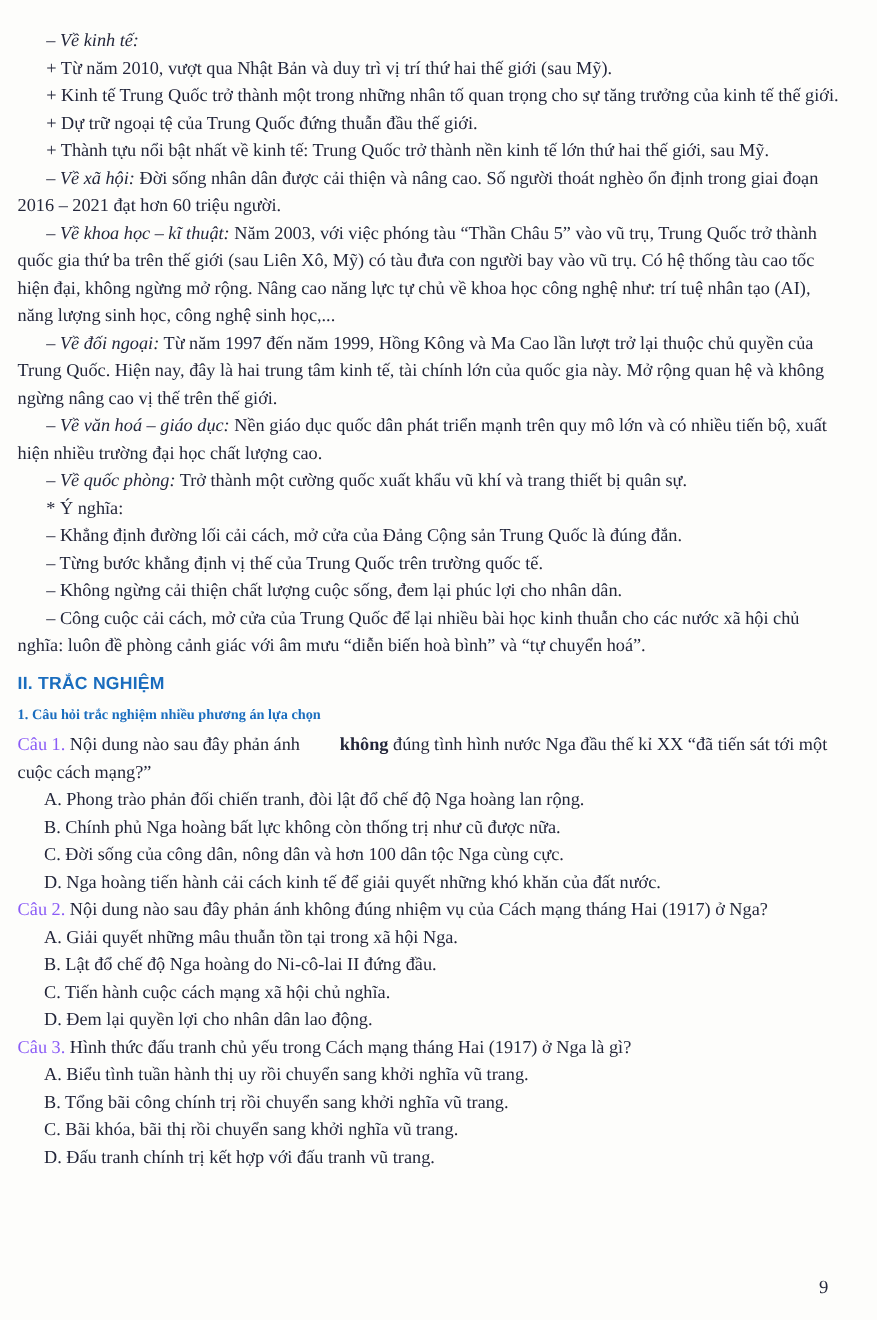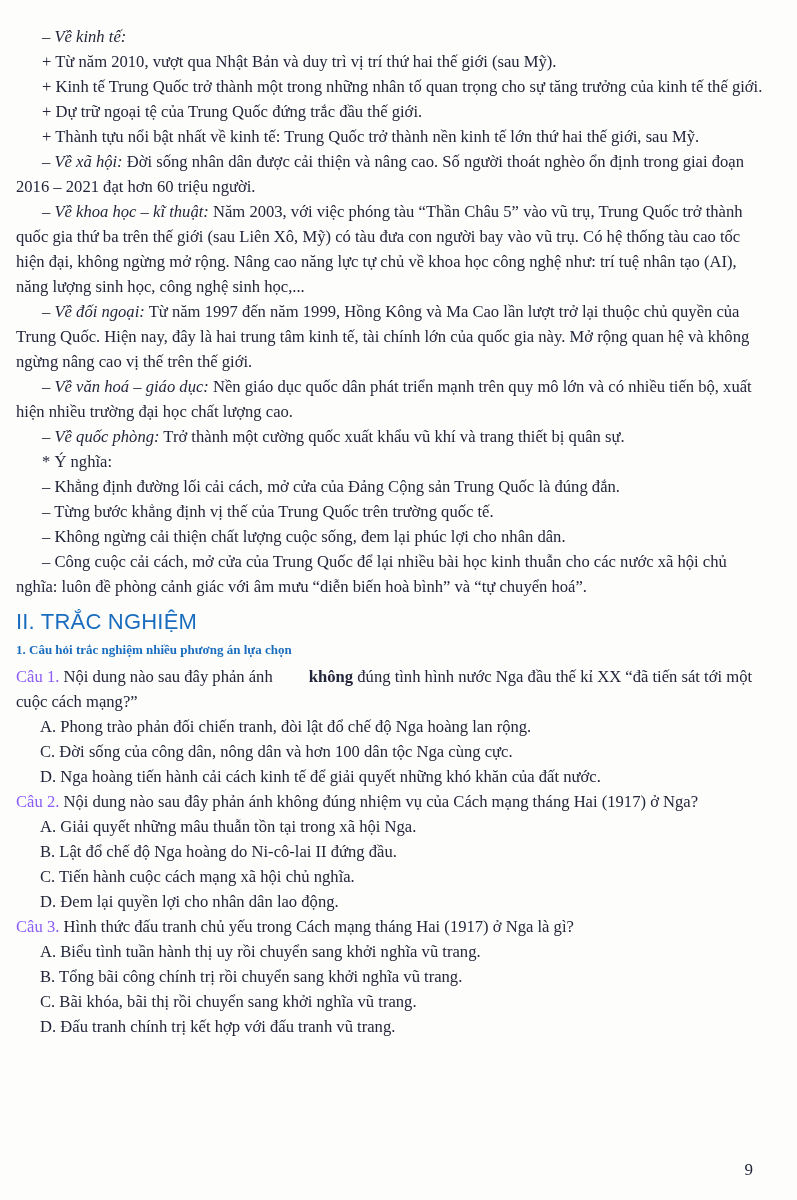--- a/index.html
+++ b/index.html
@@ -15,22 +15,22 @@
   .page {
     padding: 24px 34px 0 16px;
     font-size: 16.6px;
     line-height: 25px;
   }
   p { margin: 0; }
   .para { text-indent: 26px; }
   .lead { font-style: italic; }
   .heading {
     color: #1a6dbe;
-    font-weight: normal;
-    font-size: 22px;
+    font-weight: bold;
+    font-size: 16px;
     margin-top: 10px;
     margin-bottom: 3px;
     font-family: "Liberation Sans", sans-serif;
     letter-spacing: 0.2px;
   }
   .subheading {
     color: #1a6dbe;
     font-weight: bold;
     font-size: 13px;
     margin-bottom: 2px;
@@ -49,41 +49,42 @@
 </style>
 </head>
 <body>
 
 <div class="page">
 
   <div>
     <p class="para"><span class="lead">– Về kinh tế:</span><span></span></p>
     <p class="para"><span class="lead"></span><span>+ Từ năm 2010, vượt qua Nhật Bản và duy trì vị trí thứ hai thế giới (sau Mỹ).</span></p>
     <p class="para"><span class="lead"></span><span>+ Kinh tế Trung Quốc trở thành một trong những nhân tố quan trọng cho sự tăng trưởng của kinh tế thế giới.</span></p>
-    <p class="para"><span class="lead"></span><span>+ Dự trữ ngoại tệ của Trung Quốc đứng trắc đầu thế giới.</span></p>
+    <p class="para"><span class="lead"></span><span>+ Dự trữ ngoại tệ của Trung Quốc đứng thuẫn đầu thế giới.</span></p>
     <p class="para"><span class="lead"></span><span>+ Thành tựu nổi bật nhất về kinh tế: Trung Quốc trở thành nền kinh tế lớn thứ hai thế giới, sau Mỹ.</span></p>
     <p class="para"><span class="lead">– Về xã hội:</span><span> Đời sống nhân dân được cải thiện và nâng cao. Số người thoát nghèo ổn định trong giai đoạn 2016 – 2021 đạt hơn 60 triệu người.</span></p>
     <p class="para"><span class="lead">– Về khoa học – kĩ thuật:</span><span> Năm 2003, với việc phóng tàu “Thần Châu 5” vào vũ trụ, Trung Quốc trở thành quốc gia thứ ba trên thế giới (sau Liên Xô, Mỹ) có tàu đưa con người bay vào vũ trụ. Có hệ thống tàu cao tốc hiện đại, không ngừng mở rộng. Nâng cao năng lực tự chủ về khoa học công nghệ như: trí tuệ nhân tạo (AI), năng lượng sinh học, công nghệ sinh học,...</span></p>
     <p class="para"><span class="lead">– Về đối ngoại:</span><span> Từ năm 1997 đến năm 1999, Hồng Kông và Ma Cao lần lượt trở lại thuộc chủ quyền của Trung Quốc. Hiện nay, đây là hai trung tâm kinh tế, tài chính lớn của quốc gia này. Mở rộng quan hệ và không ngừng nâng cao vị thế trên thế giới.</span></p>
     <p class="para"><span class="lead">– Về văn hoá – giáo dục:</span><span> Nền giáo dục quốc dân phát triển mạnh trên quy mô lớn và có nhiều tiến bộ, xuất hiện nhiều trường đại học chất lượng cao.</span></p>
     <p class="para"><span class="lead">– Về quốc phòng:</span><span> Trở thành một cường quốc xuất khẩu vũ khí và trang thiết bị quân sự.</span></p>
     <p class="para"><span class="lead"></span><span>* Ý nghĩa:</span></p>
     <p class="para"><span class="lead"></span><span>– Khẳng định đường lối cải cách, mở cửa của Đảng Cộng sản Trung Quốc là đúng đắn.</span></p>
     <p class="para"><span class="lead"></span><span>– Từng bước khẳng định vị thế của Trung Quốc trên trường quốc tế.</span></p>
     <p class="para"><span class="lead"></span><span>– Không ngừng cải thiện chất lượng cuộc sống, đem lại phúc lợi cho nhân dân.</span></p>
     <p class="para"><span class="lead"></span><span>– Công cuộc cải cách, mở cửa của Trung Quốc để lại nhiều bài học kinh thuẫn cho các nước xã hội chủ nghĩa: luôn đề phòng cảnh giác với âm mưu “diễn biến hoà bình” và “tự chuyển hoá”.</span></p>
   </div>
 
   <div>
     <p class="heading">II. TRẮC NGHIỆM</p>
     <p class="subheading">1. Câu hỏi trắc nghiệm nhiều phương án lựa chọn</p>
 
     <div>
       <p class="q"><b class="qlabel">Câu 1.</b> <span>Nội dung nào sau đây phản ánh </span><b class="qbold">không</b><span> đúng tình hình nước Nga đầu thế kỉ XX “đã tiến sát tới một cuộc cách mạng?”</span></p>
       <p class="opt">A. Phong trào phản đối chiến tranh, đòi lật đổ chế độ Nga hoàng lan rộng.</p>
+      <p class="opt">B. Chính phủ Nga hoàng bất lực không còn thống trị như cũ được nữa.</p>
       <p class="opt">C. Đời sống của công dân, nông dân và hơn 100 dân tộc Nga cùng cực.</p>
       <p class="opt">D. Nga hoàng tiến hành cải cách kinh tế để giải quyết những khó khăn của đất nước.</p>
     </div>
 
     <div>
       <p class="q"><b class="qlabel">Câu 2.</b> <span>Nội dung nào sau đây phản ánh không đúng nhiệm vụ của Cách mạng tháng Hai (1917) ở Nga?</span><b class="qbold"></b><span></span></p>
       <p class="opt">A. Giải quyết những mâu thuẫn tồn tại trong xã hội Nga.</p>
       <p class="opt">B. Lật đổ chế độ Nga hoàng do Ni-cô-lai II đứng đầu.</p>
       <p class="opt">C. Tiến hành cuộc cách mạng xã hội chủ nghĩa.</p>
       <p class="opt">D. Đem lại quyền lợi cho nhân dân lao động.</p>

